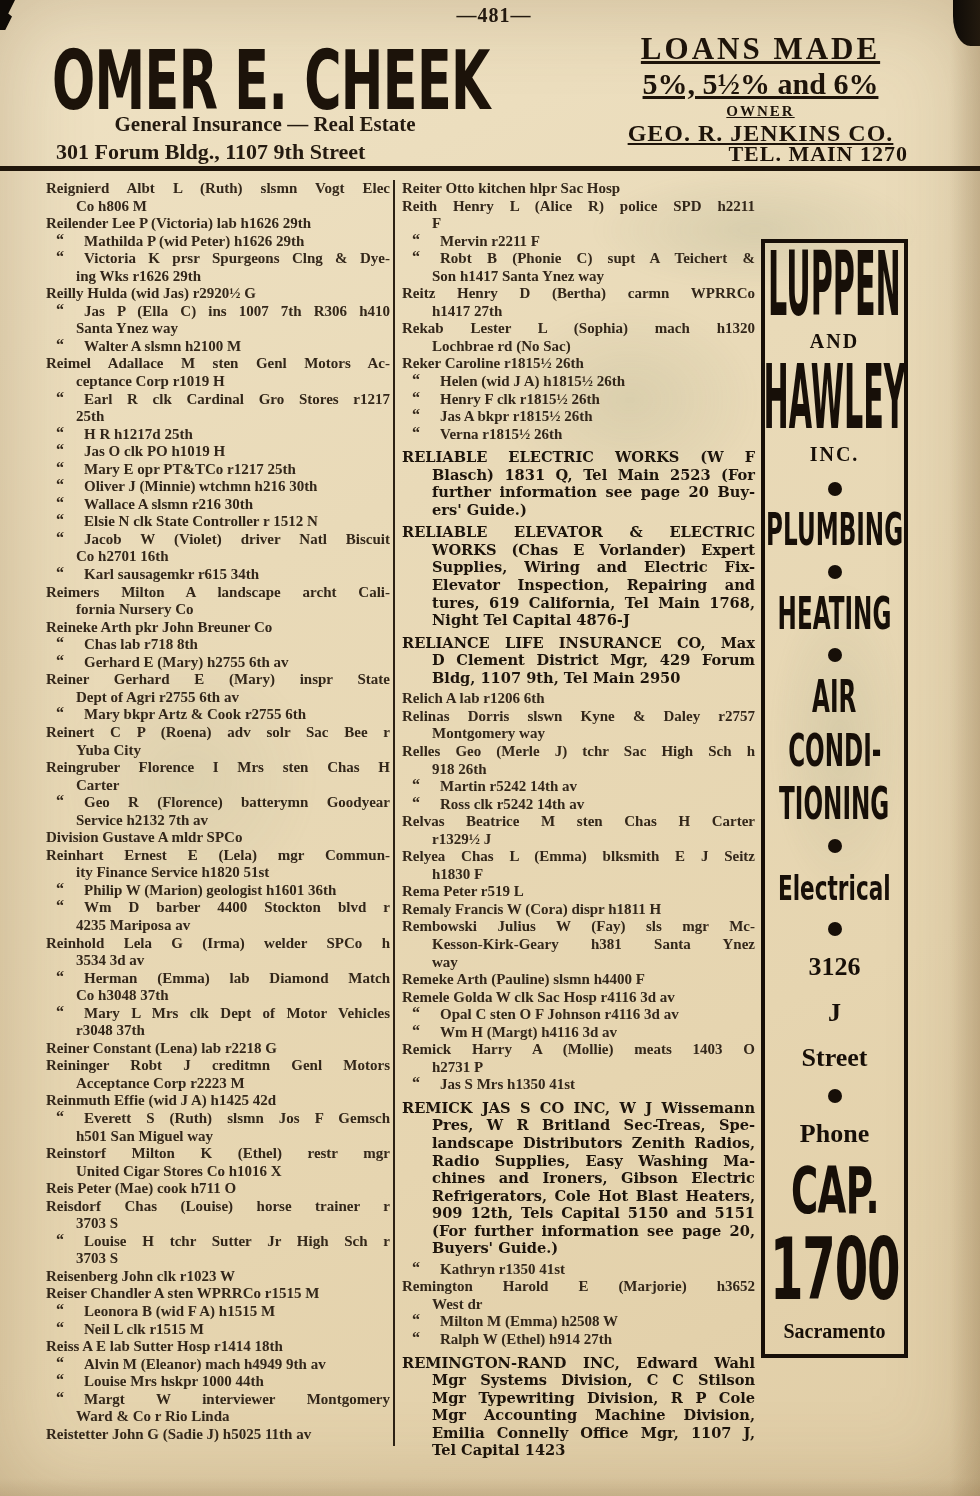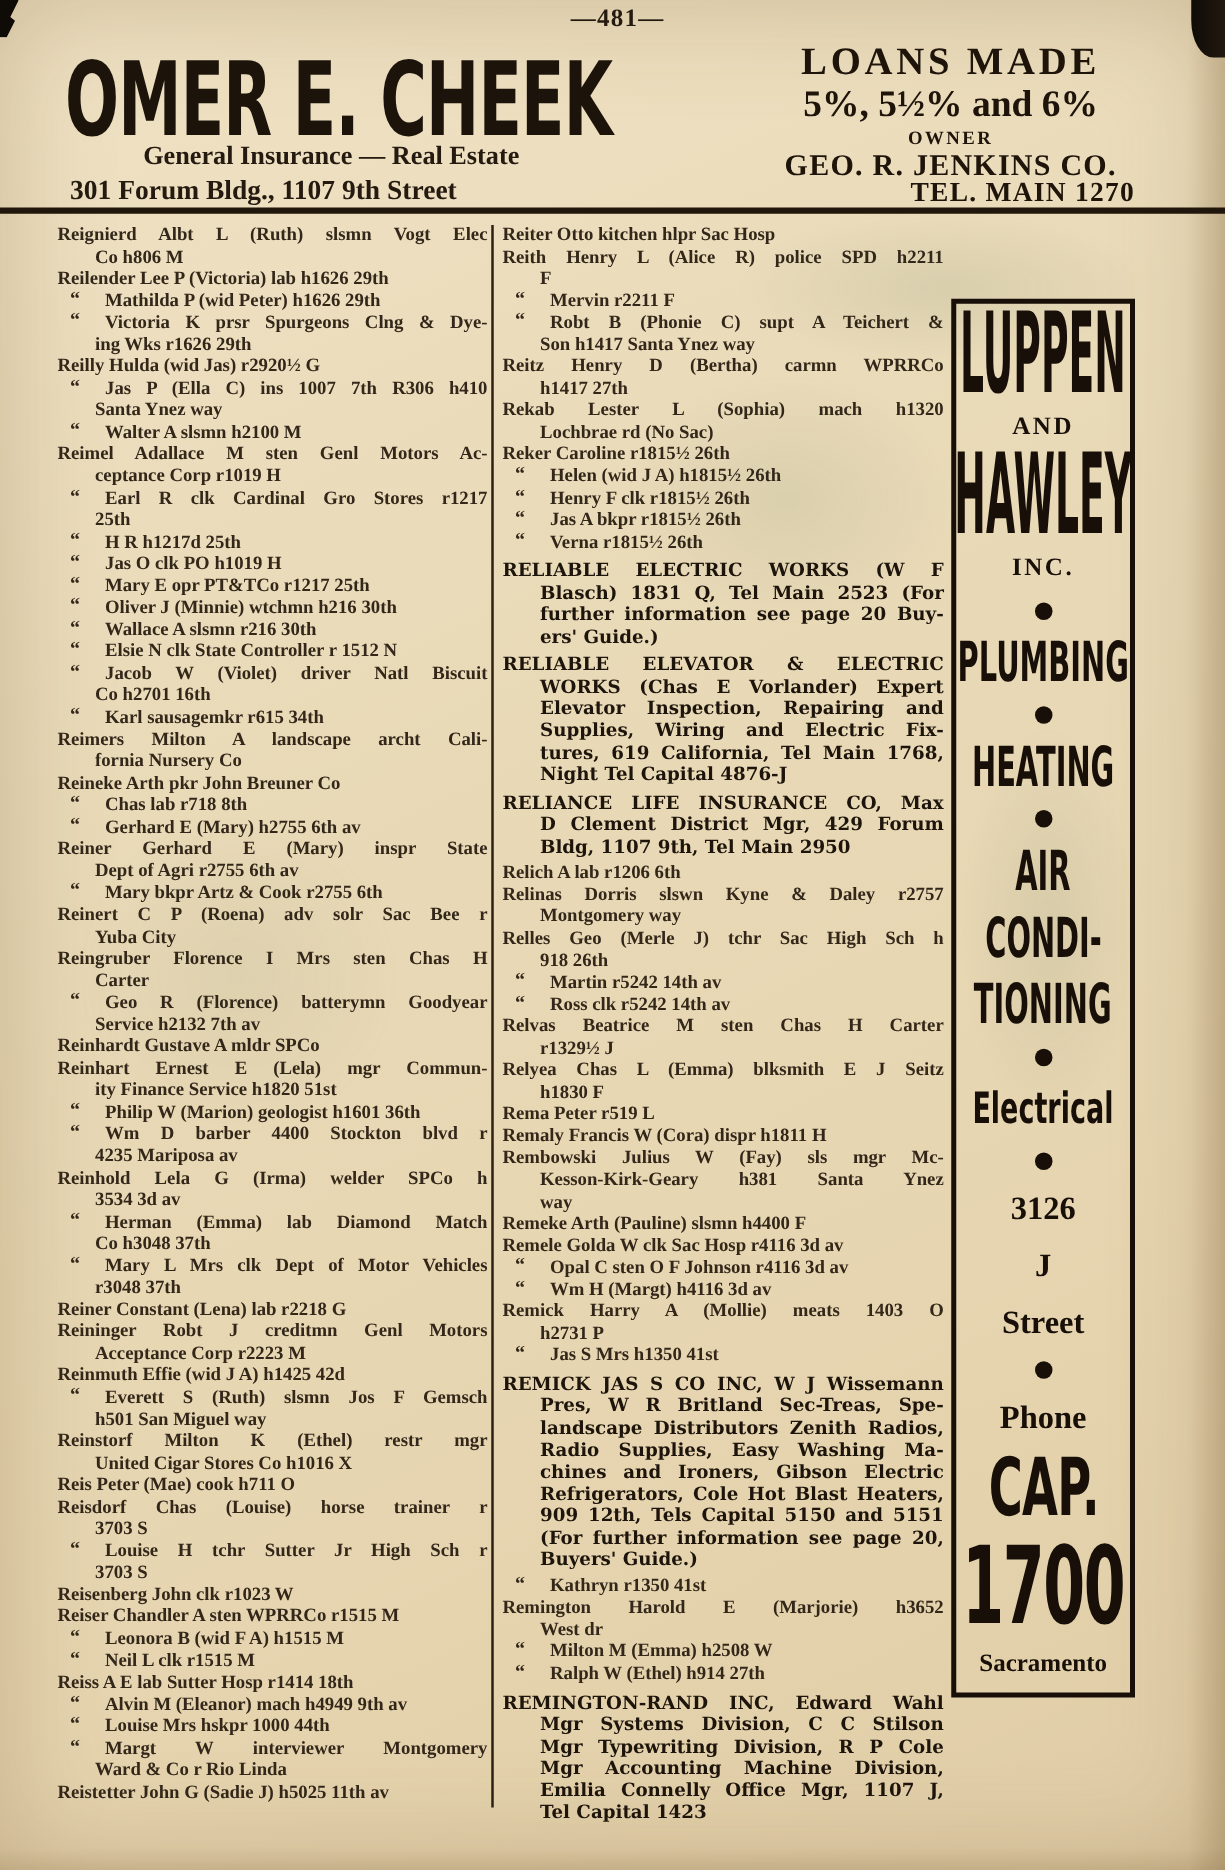--- a/index.html
+++ b/index.html
@@ -23,21 +23,21 @@
   
   .pageno{position:absolute;left:4px;top:4px;width:980px;text-align:center;
     font:700 20px "Liberation Serif",serif;color:#241a10;letter-spacing:1px;}
   .adv-name{position:absolute;left:52px;top:40px;white-space:nowrap;
     font:700 82px "DejaVu Sans",sans-serif;line-height:1;color:#1c130a;
     transform:scale(.62,1);transform-origin:left top;letter-spacing:-1px;}
   .adv-tag{position:absolute;left:55px;top:112px;width:420px;text-align:center;
     font:700 21px "Liberation Serif",serif;color:#241a10;}
   .adv-addr{position:absolute;left:56px;top:139px;
     font:700 22px "Liberation Serif",serif;color:#241a10;}
-  .hdr-right{position:absolute;left:608px;top:32px;width:305px;text-align:center;color:#1e140a;}
+  .hdr-right{position:absolute;left:608px;top:32px;width:305px;text-align:center;color:#1e140a;text-decoration:underline;}
   .loans{font:700 31px "Liberation Serif",serif;letter-spacing:3px;line-height:34px;}
   .rates{font:700 30px "Liberation Serif",serif;line-height:34px;margin-top:1px;}
   .owner-label{font:700 15px "Liberation Serif",serif;letter-spacing:2px;line-height:17px;margin-top:2px;}
   .owner-name{font:700 24px "Liberation Serif",serif;letter-spacing:1px;line-height:26px;}
   .tel{position:absolute;right:72px;top:141px;font:700 22px "Liberation Serif",serif;color:#1e140a;letter-spacing:1px;}
   .hdr-rule{position:absolute;left:0;top:166px;width:980px;height:5px;background:#20160b;}
 
   
   .col{position:absolute;top:180px;}
   .col-left{left:46px;width:344px;}
@@ -181,21 +181,21 @@
       </div>
       <div class="entry">
         <div class="line first j">Reingruber Florence I Mrs sten Chas H</div>
         <div class="line cont">Carter</div>
       </div>
       <div class="entry dit">
         <div class="line first j"><span class="ditto">“</span>Geo R (Florence) batterymn Goodyear</div>
         <div class="line cont">Service h2132 7th av</div>
       </div>
       <div class="entry">
-        <div class="line first">Reinhardt Gustave A mldr SPCo</div>
+        <div class="line first">Division Gustave A mldr SPCo</div>
       </div>
       <div class="entry">
         <div class="line first j">Reinhart Ernest E (Lela) mgr Commun-</div>
         <div class="line cont">ity Finance Service h1820 51st</div>
       </div>
       <div class="entry dit">
         <div class="line first"><span class="ditto">“</span>Philip W (Marion) geologist h1601 36th</div>
       </div>
       <div class="entry dit">
         <div class="line first j"><span class="ditto">“</span>Wm D barber 4400 Stockton blvd r</div>
@@ -312,22 +312,22 @@
       </div>
       <div class="entry bold">
         <div class="line first j">RELIABLE ELECTRIC WORKS (W F</div>
         <div class="line cont j">Blasch) 1831 Q, Tel Main 2523 (For</div>
         <div class="line cont j">further information see page 20 Buy-</div>
         <div class="line cont">ers' Guide.)</div>
       </div>
       <div class="entry bold">
         <div class="line first j">RELIABLE ELEVATOR &amp; ELECTRIC</div>
         <div class="line cont j">WORKS (Chas E Vorlander) Expert</div>
+        <div class="line cont j">Supplies, Wiring and Electric Fix-</div>
         <div class="line cont j">Elevator Inspection, Repairing and</div>
-        <div class="line cont j">Supplies, Wiring and Electric Fix-</div>
         <div class="line cont j">tures, 619 California, Tel Main 1768,</div>
         <div class="line cont">Night Tel Capital 4876-J</div>
       </div>
       <div class="entry bold">
         <div class="line first j">RELIANCE LIFE INSURANCE CO, Max</div>
         <div class="line cont j">D Clement District Mgr, 429 Forum</div>
         <div class="line cont">Bldg, 1107 9th, Tel Main 2950</div>
       </div>
       <div class="entry">
         <div class="line first">Relich A lab r1206 6th</div>

